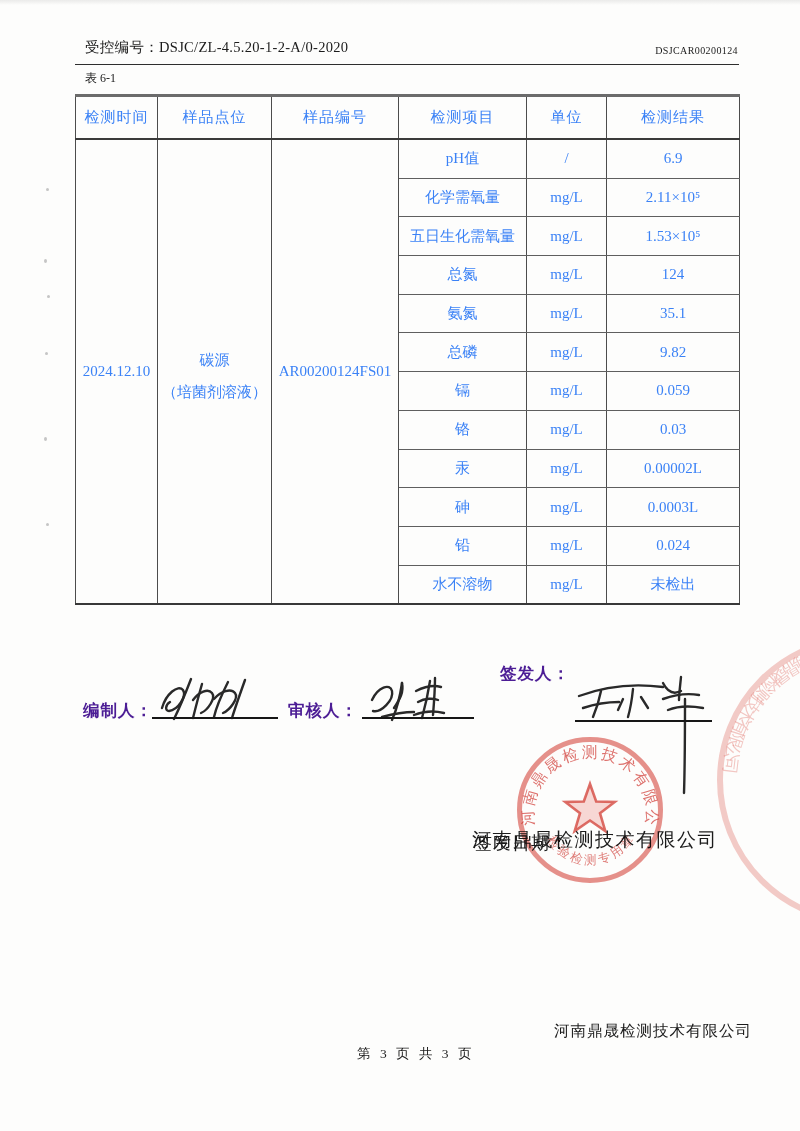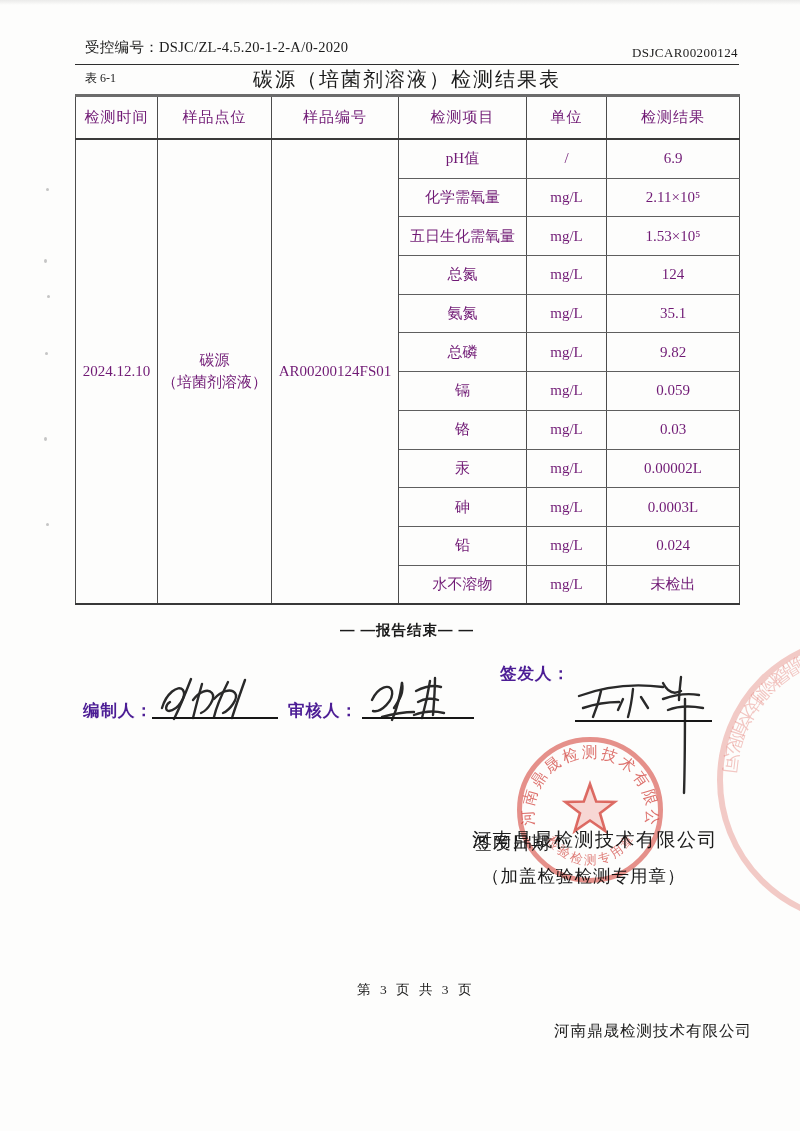--- a/index.html
+++ b/index.html
@@ -4,39 +4,39 @@
 <style>
   html,body{margin:0;padding:0;background:#ffffff;}
   .page{
     position:relative;width:800px;height:1131px;overflow:hidden;
     background:#fdfdfc;color:#1b1b1b;
     font-family:"Liberation Serif","DejaVu Serif",serif;
   }
   .abs{position:absolute;}
   
   .control-line{left:85px;top:38px;font-size:14.5px;letter-spacing:.3px;}
-  .report-no{right:62px;top:45px;font-size:13px;letter-spacing:.4px;}
+  .report-no{right:62px;top:45px;font-size:10px;letter-spacing:.4px;}
   .top-rule{left:75px;top:64px;width:664px;border-top:1.6px solid #2e2e2e;height:0;}
   .table-label{left:85px;top:70px;font-size:12px;}
   .doc-title{left:75px;top:66px;width:664px;text-align:center;font-size:20px;letter-spacing:2px;}
   
   table.results{position:absolute;left:75px;top:94px;width:664px;border-collapse:collapse;table-layout:fixed;}
   table.results th,table.results td{
     border-left:1.4px solid #4c4c4c;border-right:1.4px solid #4c4c4c;
     text-align:center;vertical-align:middle;font-weight:normal;
-    font-size:15px;padding:0 2px;color:#701a75;
+    font-size:15px;padding:0 2px;color:#3b82f6;
   }
   table.results thead th{
     border-top:3px solid #6b6b6b;border-bottom:2.4px solid #3a3a3a;
     height:41px;letter-spacing:1px;
   }
   table.results tbody td{border-bottom:1.1px solid #5f5f5f;height:37.7px;}
   table.results tbody td.merged{border-bottom:2.5px solid #383838;}
   table.results tbody tr:last-child td{border-bottom:2.5px solid #383838;margin-left:36px;}
-  .loc-line{line-height:1.45;}
+  .loc-line{line-height:1.45;margin-top:10px;}
   
   .note-line{left:78px;top:598px;font-size:14.5px;letter-spacing:.5px;}
   .report-end{left:75px;top:621px;width:664px;text-align:center;font-size:14.5px;font-weight:bold;
     font-family:"Liberation Sans","DejaVu Sans",sans-serif;letter-spacing:1px;}
   
   .sig-label{font-family:"Liberation Sans","DejaVu Sans",sans-serif;font-weight:bold;font-size:16.5px;letter-spacing:1px;color:#4c1d95;}
   .lbl-prepared{left:83px;top:700px;}
   .lbl-reviewed{left:288px;top:700px;}
   .lbl-issued{left:500px;top:663px;}
   .sig-line{height:0;border-bottom:2px solid #161616;}
@@ -44,38 +44,37 @@
   .line-reviewed{left:362px;top:717px;width:112px;}
   .line-issued{left:575px;top:720px;width:137px;}
   .sig-svg{position:absolute;pointer-events:none;}
   
   .issue-date{left:474px;top:791px;font-size:18px;letter-spacing:1px;margin-top:40px;}
   .issue-company{left:472px;top:827px;font-size:19px;letter-spacing:1.5px;}
   .issue-sealnote{left:482px;top:864px;font-size:17.5px;letter-spacing:1px;}
   
   .stamp{mix-blend-mode:multiply;}
   
-  .footer-page{left:357px;top:981px;font-size:13.5px;letter-spacing:3px;}
+  .footer-page{left:357px;top:1045px;font-size:13.5px;letter-spacing:3px;}
   .footer-company{left:554px;top:1021px;font-size:15.5px;letter-spacing:1px;}
   
   .dot{position:absolute;border-radius:50%;background:rgba(70,70,70,.3);}
   .edge-shade{left:0;top:0;width:800px;height:5px;
     background:linear-gradient(180deg,rgba(180,180,178,.25),rgba(180,180,178,0));}
 </style>
 </head>
 <body>
 
 <div class="page">
   <div class="abs edge-shade"></div>
 
   <div class="abs control-line">受控编号：DSJC/ZL-4.5.20-1-2-A/0-2020</div>
   <div class="abs report-no">DSJCAR00200124</div>
   <div class="abs top-rule"></div>
   <div class="abs table-label">表 6-1</div>
-  <div class="abs doc-title">碳源（培菌剂溶液）检测结果表</div>
 
   <table class="results">
     <colgroup>
       <col style="width:82px">
         <col style="width:114px">
         <col style="width:127px">
       <col style="width:128px">
         <col style="width:80px">
         <col style="width:133px">
     </colgroup>
@@ -152,21 +151,20 @@
           <td>0.024</td>
         </tr>
         <tr>
           <td>水不溶物</td>
           <td>mg/L</td>
           <td>未检出</td>
         </tr>
       </tbody>
   </table>
 
-  <div class="abs report-end">— —报告结束— —</div>
 
   <div class="abs sig-label lbl-prepared">编制人：</div>
   <div class="abs sig-line line-prepared"></div>
   <svg class="sig-svg" style="left:154px;top:672px;" width="124" height="50" viewBox="0 0 124 50">
     <g fill="none" stroke="#181818" stroke-width="2.4" stroke-linecap="round" opacity="0.92">
       <path d="M8,36 C12,22 24,12 29,18 C33,24 24,38 15,39 C11,39 11,33 16,30"></path>
       <path d="M37,7 C32,20 25,37 20,47"></path>
       <path d="M48,12 C44,26 41,38 39,46"></path>
       <path d="M39,28 C45,20 54,16 58,21 C62,26 54,38 47,41"></path>
       <path d="M74,10 C67,24 62,36 60,45"></path>
@@ -204,21 +202,20 @@
       <path d="M88,17 C92,25 98,29 106,25"></path>
       <path d="M88,33 C99,29 113,27 124,29"></path>
       <path d="M106,11 C105,21 104,29 104,34"></path>
       <path d="M93,44 C103,40 117,40 128,42"></path>
       <path d="M110,33 C110,60 110,96 109,127"></path>
     </g>
   </svg>
 
   <div class="abs issue-date">签发日期：</div>
   <div class="abs issue-company">河南鼎晟检测技术有限公司</div>
-  <div class="abs issue-sealnote">（加盖检验检测专用章）</div>
 
   <svg class="abs stamp" style="left:490px;top:710px;" width="200" height="200" viewBox="0 0 200 200">
     <defs>
       <path id="arcTop" d="M 44,115 A 57,57 0 1 1 156,115" fill="none"></path>
       <path id="arcBottom" d="M 56,128 A 50,50 0 0 0 144,128" fill="none"></path>
     </defs>
     <circle cx="100" cy="100" r="70.5" fill="none" stroke="rgba(217,78,70,0.62)" stroke-width="5"></circle>
     <path d="M100,74 L106.2,91.5 L124.7,92 L110,103.2 L115.3,121 L100,110.5 L84.7,121 L90,103.2 L75.3,92 L93.8,91.5 Z" fill="rgba(233,120,111,0.28)" stroke="rgba(214,70,62,0.78)" stroke-width="2.6"></path>
     <text font-size="15.5" fill="rgba(210,60,54,0.72)" font-family="Liberation Serif, DejaVu Serif, serif">
       <textPath href="#arcTop" startOffset="0" textLength="218">河南鼎晟检测技术有限公司</textPath>

